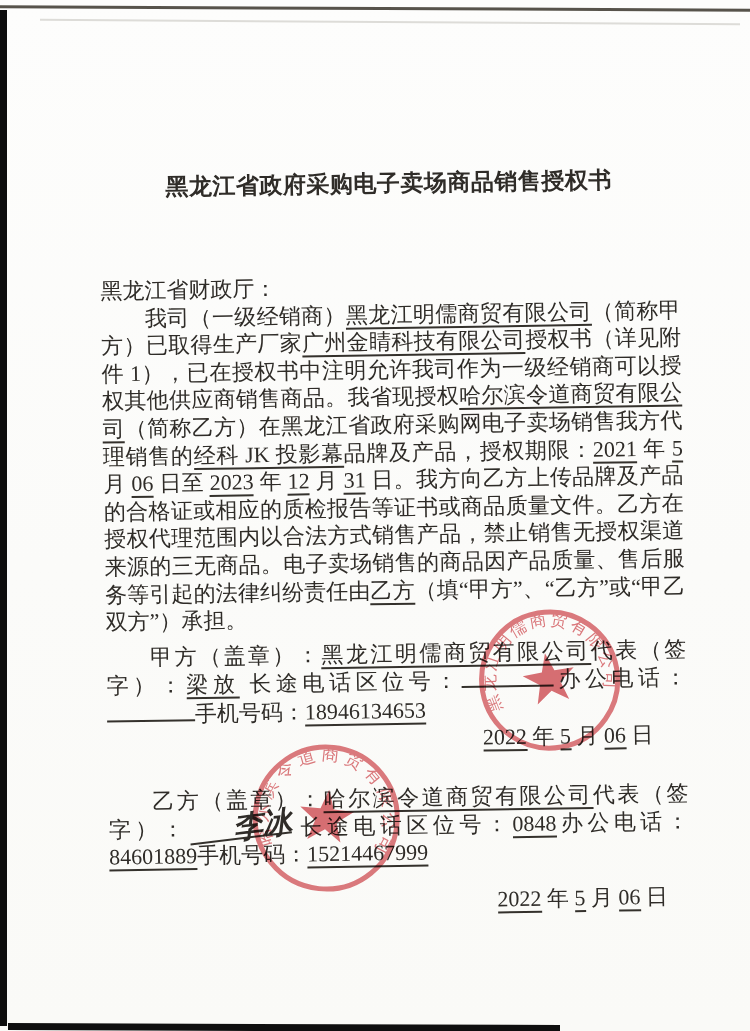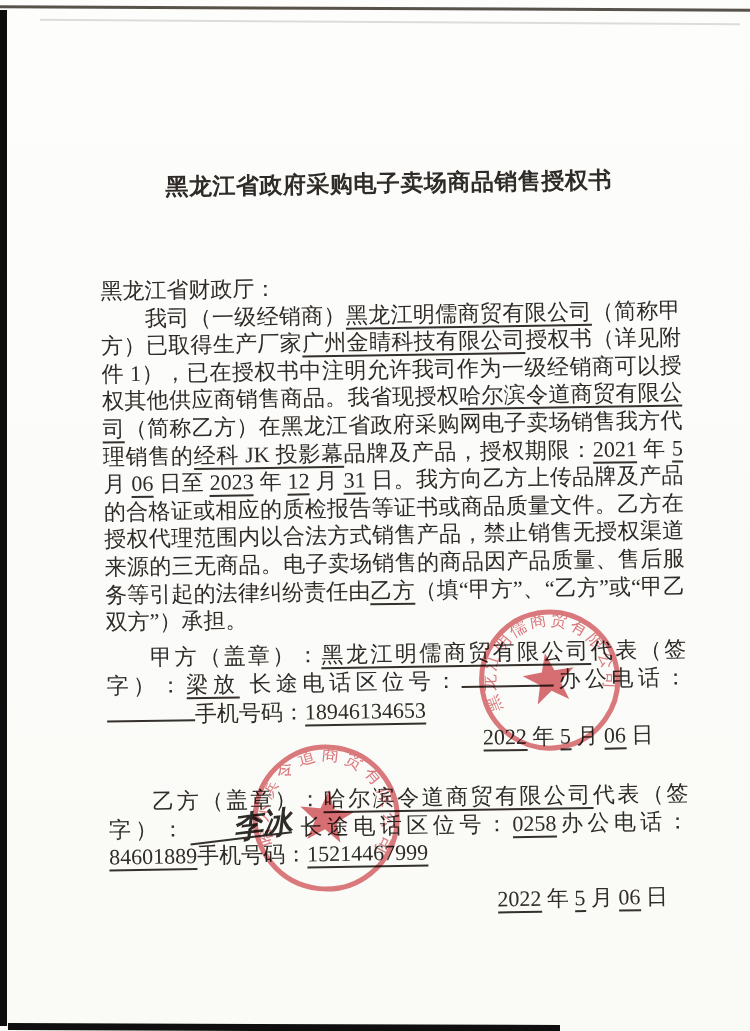--- a/index.html
+++ b/index.html
@@ -71,21 +71,21 @@
 <div class="edge-left"></div>
 <div class="edge-bottom"></div>
 
 <div class="doc">
   <h1 class="title">黑龙江省政府采购电子卖场商品销售授权书</h1>
   <p class="salutation">黑龙江省财政厅：</p>
   <div id="flow">
       <p class="para indent"><span class="">我司（一级经销商）</span><span class="u">黑龙江明儒商贸有限公司</span><span class="">（简称甲方）已取得生产厂家</span><span class="u">广州金睛科技有限公司</span><span class="">授权书（详见附件 1），已在授权书中注明允许我司作为一级经销商可以授权其他供应商销售商品。我省现授权</span><span class="u">哈尔滨令道商贸有限公司</span><span class="">（简称乙方）在黑龙江省政府采购网电子卖场销售我方代理销售的</span><span class="u">经科 JK 投影幕</span><span class="">品牌及产品，授权期限：</span><span class="u">2021</span><span class=""> 年 </span><span class="u">5</span><span class=""> 月 </span><span class="u">06</span><span class=""> 日至 </span><span class="u">2023</span><span class=""> 年 </span><span class="u">12</span><span class=""> 月 </span><span class="u">31</span><span class=""> 日。我方向乙方上传品牌及产品的合格证或相应的质检报告等证书或商品质量文件。乙方在授权代理范围内以合法方式销售产品，禁止销售无授权渠道来源的三无商品。电子卖场销售的商品因产品质量、售后服务等引起的法律纠纷责任由</span><span class="u">乙方</span><span class="">（填“甲方”、“乙方”或“甲乙双方”）承担。</span></p>
       <p class="para indent" style="margin-top: 8px;"><span class="">甲方（盖章）：</span><span class="u">黑龙江明儒商贸有限公司</span><span class="">代表（签字）：</span><span class="u">梁放</span><span class=""> 长途电话区位号：</span><span class="blank" style="width: 92px;"></span><span class="">办公电话：</span><span class="blank" style="width: 88px;"></span><span class="">手机号码：</span><span class="u">18946134653</span></p>
       <p class="para right" style="padding-right: 34px;"><span class="u">2022</span><span class=""> 年 </span><span class="u">5</span><span class=""> 月 </span><span class="u">06</span><span class=""> 日</span></p>
-      <p class="para indent" style="margin-top: 32px;"><span class="">乙方（盖章）：</span><span class="u">哈尔滨令道商贸有限公司</span><span class="">代表（签字）：</span><span class="u hand">李冰</span><span class=""> 长途电话区位号：</span><span class="u">0258</span><span class="">办公电话：</span><span class="u">84601889</span><span class="">手机号码：</span><span class="u">15214467999</span></p>
+      <p class="para indent" style="margin-top: 32px;"><span class="">乙方（盖章）：</span><span class="u">哈尔滨令道商贸有限公司</span><span class="">代表（签字）：</span><span class="u hand">李冰</span><span class=""> 长途电话区位号：</span><span class="u">0848</span><span class="">办公电话：</span><span class="u">84601889</span><span class="">手机号码：</span><span class="u">15214467999</span></p>
       <p class="para right" style="margin-top: 20px; padding-right: 22px;"><span class="u">2022</span><span class=""> 年 </span><span class="u">5</span><span class=""> 月 </span><span class="u">06</span><span class=""> 日</span></p>
     </div>
 </div>
 
 <div id="stamps">
     <div class="stamp" style="left: 470px; top: 600px; transform: rotate(-10deg);"><svg width="160" height="160" viewBox="0 0 160 160">
         <circle cx="80" cy="80" r="68" fill="none" stroke="#d5565c" stroke-width="5"></circle>
         <polygon points="80,52.8 73.6048964550579,71.19789510120057 54.13126275677182,71.59473775300143 69.65250510270873,83.36210489879943 64.01224113764472,102.00526224699857 80,90.88 95.98775886235526,102.00526224699857 90.34749489729127,83.36210489879943 105.86873724322818,71.59473775300144 86.39510354494212,71.19789510120057" fill="#d0474e"></polygon>
         <path id="sealArc0" d="M 30.15307171298425 103.24400439573846 A 55 55 0 1 1 129.84692828701574 103.24400439573847" fill="none"></path>
         <text font-size="17" fill="#d5565c" letter-spacing="2.5" font-family="&quot;Liberation Serif&quot;,&quot;DejaVu Serif&quot;,serif"><textPath href="#sealArc0" xlink:href="#sealArc0" startOffset="50%" text-anchor="middle">黑龙江明儒商贸有限公司</textPath></text>

